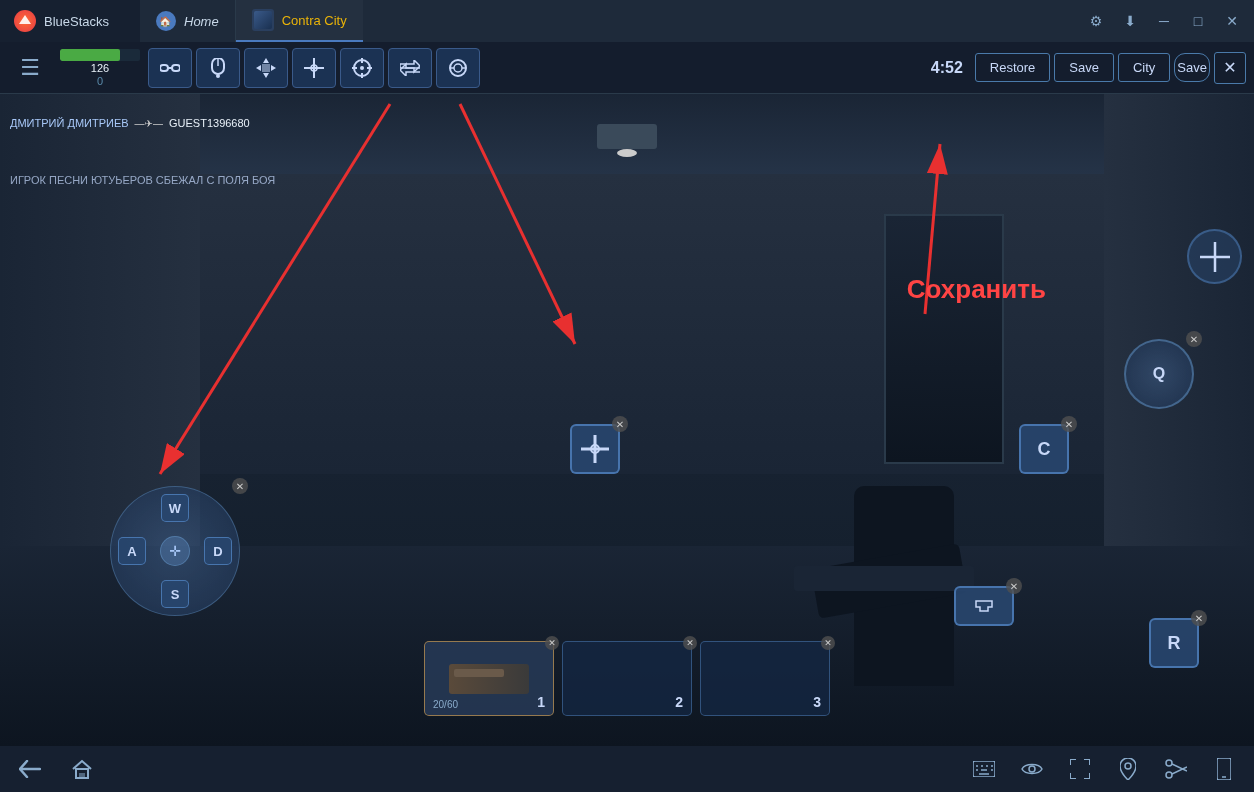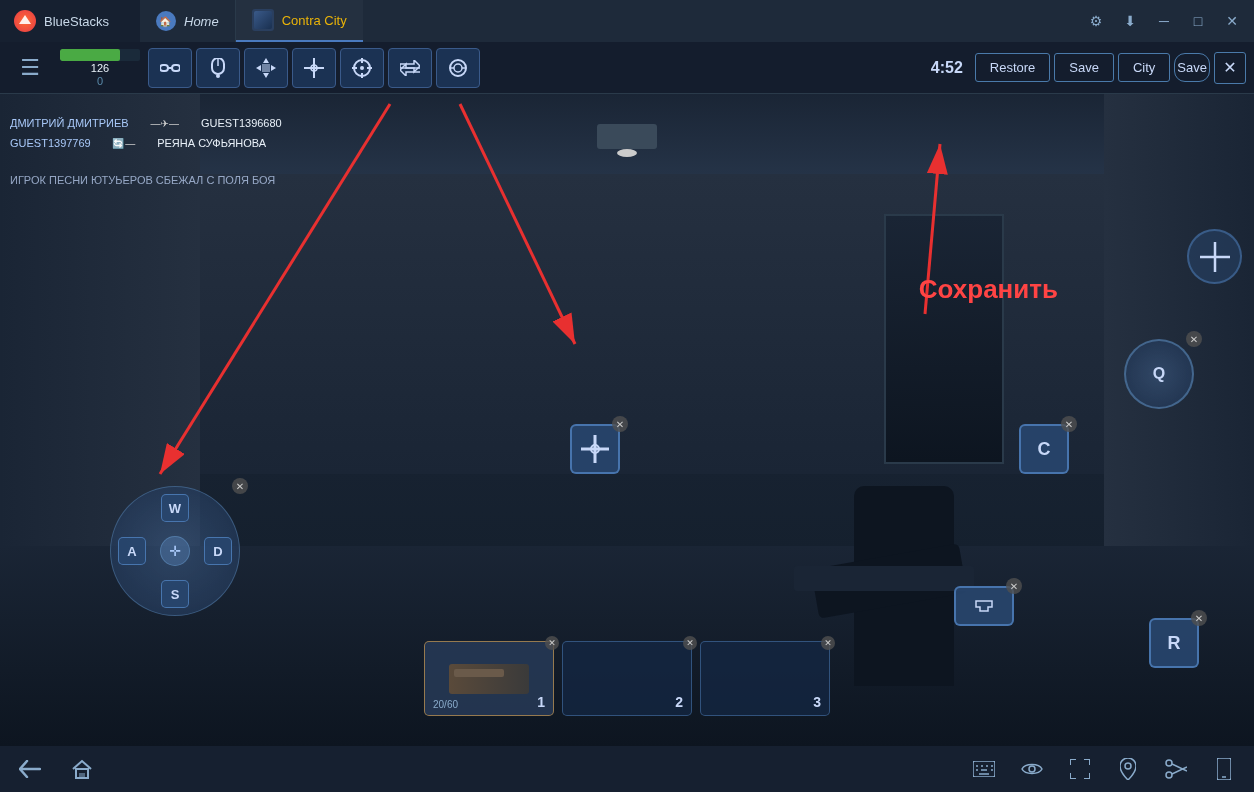--- a/index.html
+++ b/index.html
@@ -289,21 +289,21 @@
     }
 
     
     .game-chat {
       position: absolute;
       top: 20px; left: 10px;
       color: rgba(230,240,255,0.85);
       font-size: 12px;
       line-height: 1.8;
     }
-    .chat-line { display: flex; gap: 22px; align-items: center; }
+    .chat-line { display: flex; gap: 6px; align-items: center; }
     .chat-name { color: #a8c8f8; font-size: 11px; }
     .chat-event {
       position: absolute;
       top: 80px; left: 10px;
       color: rgba(200,220,255,0.7);
       font-size: 11px;
       max-width: 300px;
     }
 
     
@@ -677,25 +677,20 @@
     <div class="char-arm"></div>
     <div class="char-gun"></div>
   </div>
 
   <div class="game-chat">
     <div class="chat-line">
       <span class="chat-name">ДМИТРИЙ ДМИТРИЕВ</span>
       <span style="color:#ccc; font-size:10px;">—✈—</span>
       <span style="color:#e8f0f8; font-size:11px;">GUEST1396680</span>
     </div>
-    <div class="chat-line">
-      <span class="chat-name">GUEST1397769</span>
-      <span style="color:#ccc; font-size:10px;">🔄—</span>
-      <span style="color:#e8f0f8; font-size:11px;">РЕЯНА СУФЬЯНОВА</span>
-    </div>
   </div>
   <div class="chat-event">ИГРОК ПЕСНИ ЮТУЬЕРОВ СБЕЖАЛ С ПОЛЯ БОЯ</div>
 
   <svg class="arrow-annotation" style="top:0; left:0; width:100%; height:100%;">
     <defs>
       <marker id="arrowhead1" markerWidth="10" markerHeight="7" refX="10" refY="3.5" orient="auto">
         <polygon points="0 0, 10 3.5, 0 7" fill="#e83030"></polygon>
       </marker>
     </defs>
     <line x1="390" y1="10" x2="160" y2="380" stroke="#e83030" stroke-width="3" marker-end="url(#arrowhead1)"></line>
@@ -712,21 +707,21 @@
 
   <svg class="arrow-annotation" style="top:0; left:0; width:100%; height:100%;">
     <defs>
       <marker id="arrowhead3" markerWidth="10" markerHeight="7" refX="10" refY="3.5" orient="auto">
         <polygon points="0 0, 10 3.5, 0 7" fill="#e83030"></polygon>
       </marker>
     </defs>
     <line x1="925" y1="220" x2="940" y2="50" stroke="#e83030" stroke-width="3" marker-end="url(#arrowhead3)"></line>
   </svg>
 
-  <div class="annotation-text" style="top: 180px; right: 196px;">Сохранить</div>
+  <div class="annotation-text" style="top: 180px; right: 208px;">Сохранить</div>
 
   <div id="wasd-pad" style="position:absolute; bottom:130px; left:110px;">
     <div class="close-x">✕</div>
     <div class="wasd-circle"></div>
     <div class="wasd-key key-w">W</div>
     <div class="wasd-key key-a">A</div>
     <div class="wasd-key key-s">S</div>
     <div class="wasd-key key-d">D</div>
     <div class="wasd-center">✛</div>
   </div>

